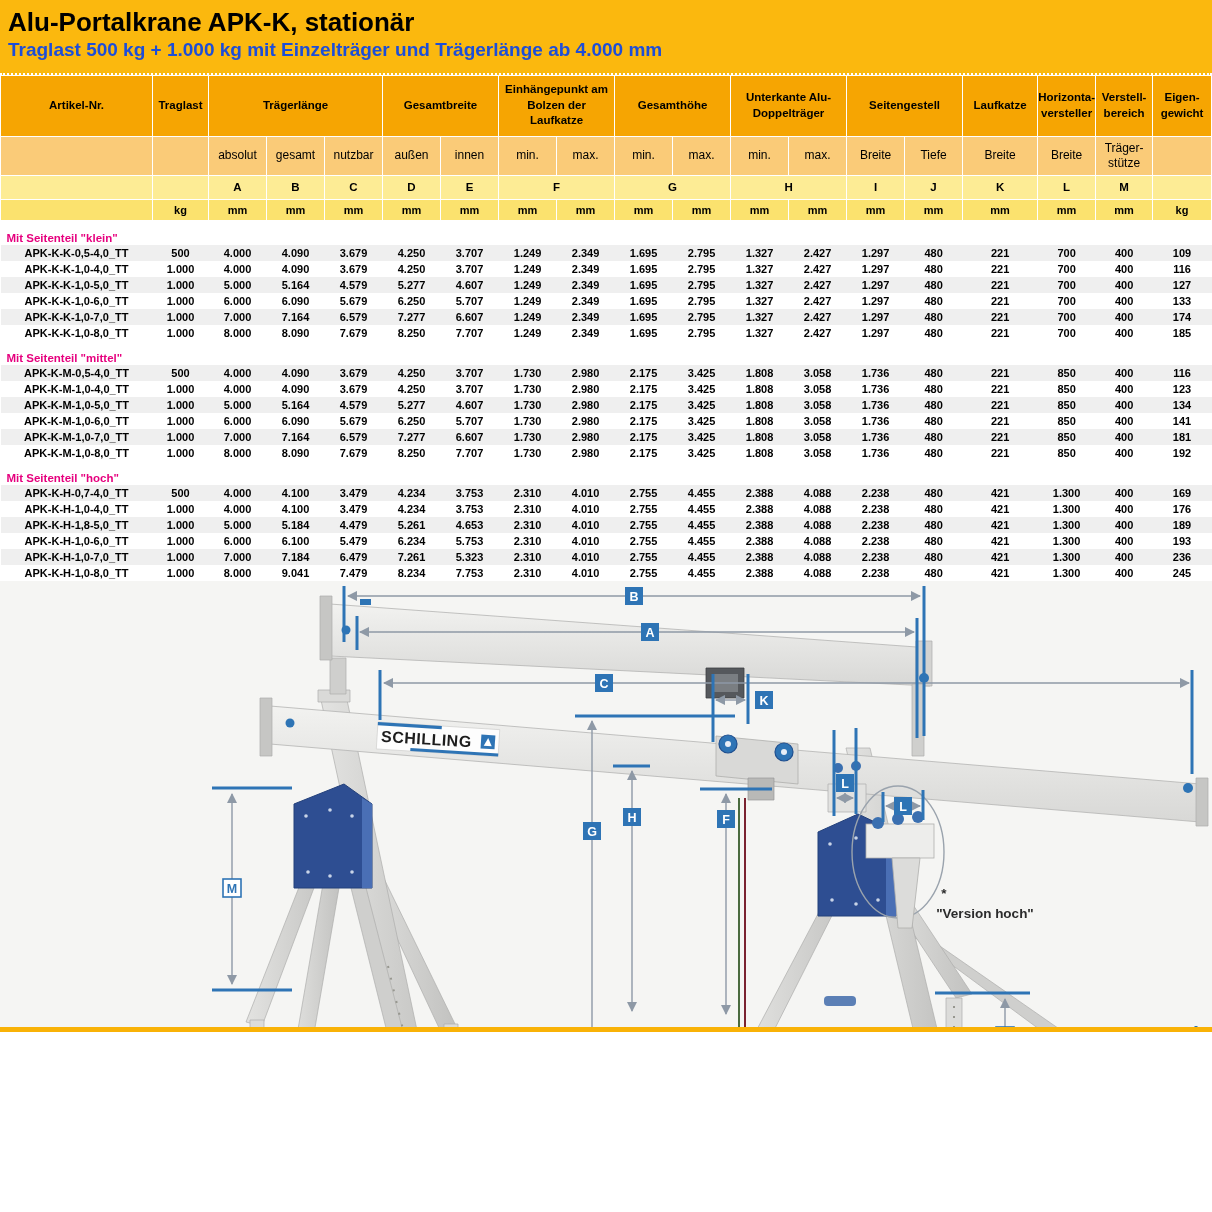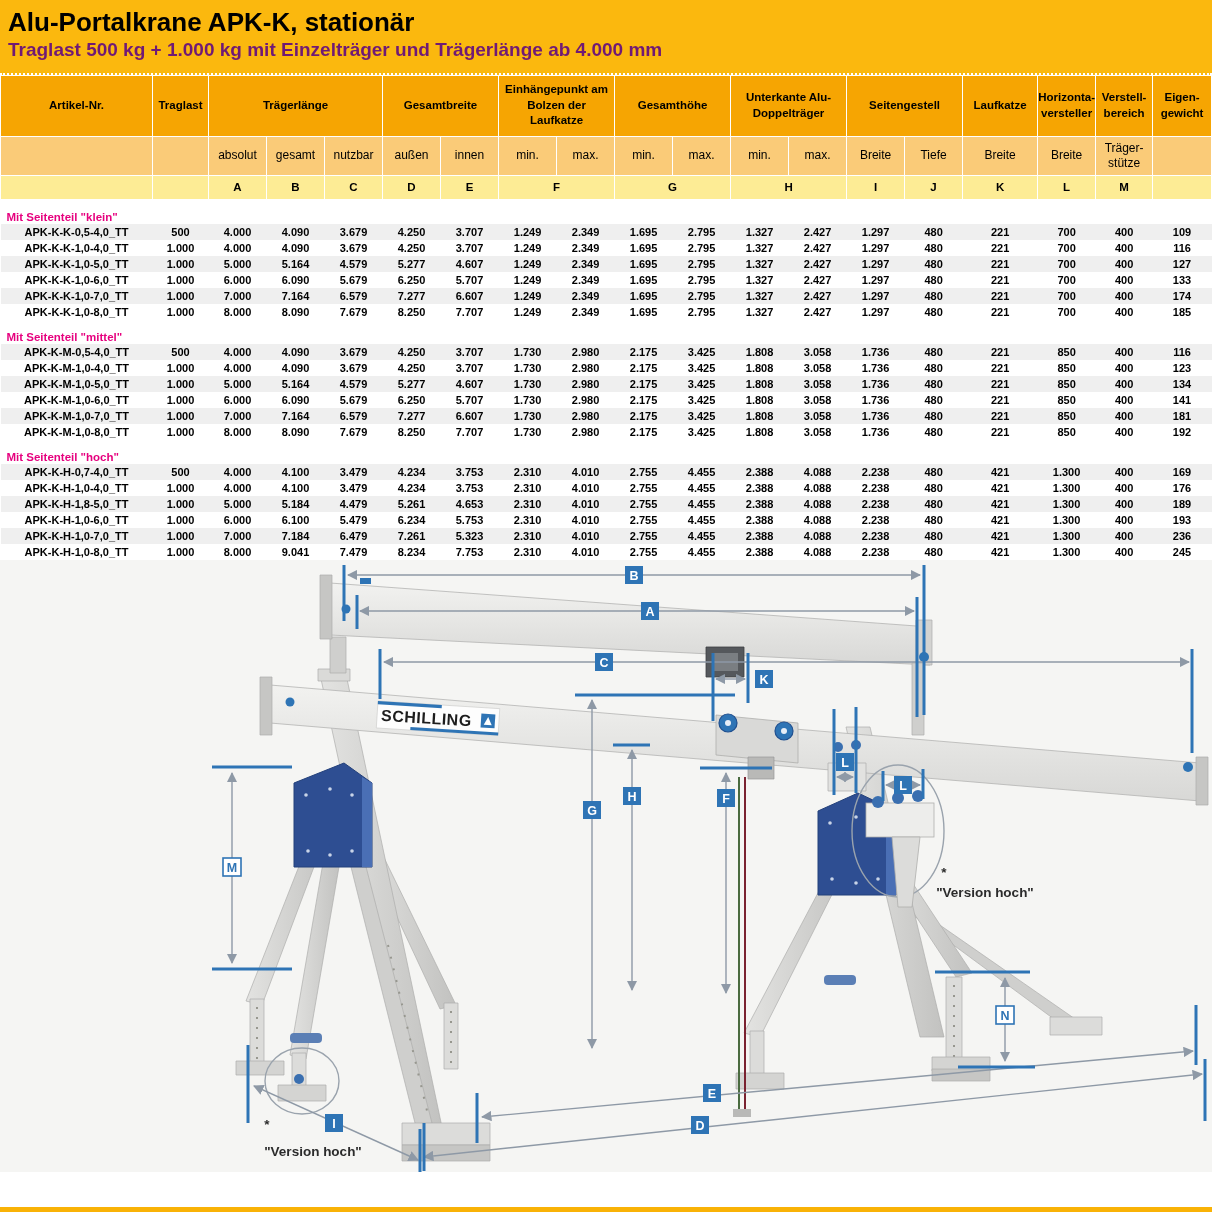--- a/index.html
+++ b/index.html
@@ -1,21 +1,21 @@
 <!DOCTYPE html>
 <html><head>
 <meta charset="utf-8">
 <style>
   html,body{margin:0;padding:0;background:#fff;}
-  #page{position:relative;width:1212px;height:1212px;overflow:hidden;background:#fff;
+  #page{position:relative;width:1212px;height:1032px;overflow:hidden;background:#fff;
         font-family:"Liberation Sans",sans-serif;}
   
   #titleblock{background:#FBB80E;padding:8px 0 10px 8px;border-bottom:2px dotted #fff;}
   #titleblock .t1{font-size:26px;font-weight:700;color:#000;line-height:1.15;}
-  #titleblock .t2{font-size:19px;font-weight:700;color:#701a75;line-height:1.3;}
+  #titleblock .t2{font-size:19px;font-weight:700;color:#1d4ed8;line-height:1.3;}
   
   table{border-collapse:collapse;table-layout:fixed;width:1212px;}
   th,td{padding:0;margin:0;overflow:hidden;}
   th{border:1px dotted #fff;font-weight:700;color:#000;text-align:center;vertical-align:middle;}
   th.g{background:#F6A502;height:60px;font-size:11.5px;line-height:1.35;}
   th.s{background:#FACB78;height:38px;font-weight:400;font-size:12px;line-height:1.2;}
   th.l{background:#FDEC95;height:23px;font-size:11.5px;}
   th.u{background:#FBE26E;height:20px;font-size:11px;}
   td{text-align:center;font-size:11px;font-weight:700;height:16px;color:#000;}
   tr.sec td{color:#E6007E;text-align:left;padding-left:6px;font-size:11.5px;height:14px;background:#fff;}
@@ -109,20 +109,41 @@
           <th class="l" colspan="2">F</th>
           <th class="l" colspan="2">G</th>
           <th class="l" colspan="2">H</th>
           <th class="l">I</th>
           <th class="l">J</th>
           <th class="l">K</th>
           <th class="l">L</th>
           <th class="l">M</th>
           <th class="l"></th>
         </tr>
+        <tr>
+          <th class="u"></th>
+          <th class="u">kg</th>
+          <th class="u">mm</th>
+          <th class="u">mm</th>
+          <th class="u">mm</th>
+          <th class="u">mm</th>
+          <th class="u">mm</th>
+          <th class="u">mm</th>
+          <th class="u">mm</th>
+          <th class="u">mm</th>
+          <th class="u">mm</th>
+          <th class="u">mm</th>
+          <th class="u">mm</th>
+          <th class="u">mm</th>
+          <th class="u">mm</th>
+          <th class="u">mm</th>
+          <th class="u">mm</th>
+          <th class="u">mm</th>
+          <th class="u">kg</th>
+        </tr>
       </thead>
     <tbody id="tbody">
         <tr class="spacer">
           <td colspan="19"></td>
         </tr>
         <tr class="sec">
           <td colspan="19">Mit Seitenteil "klein"</td>
         </tr>
         <tr class="odd">
           <td>APK-K-K-0,5-4,0_TT</td>

